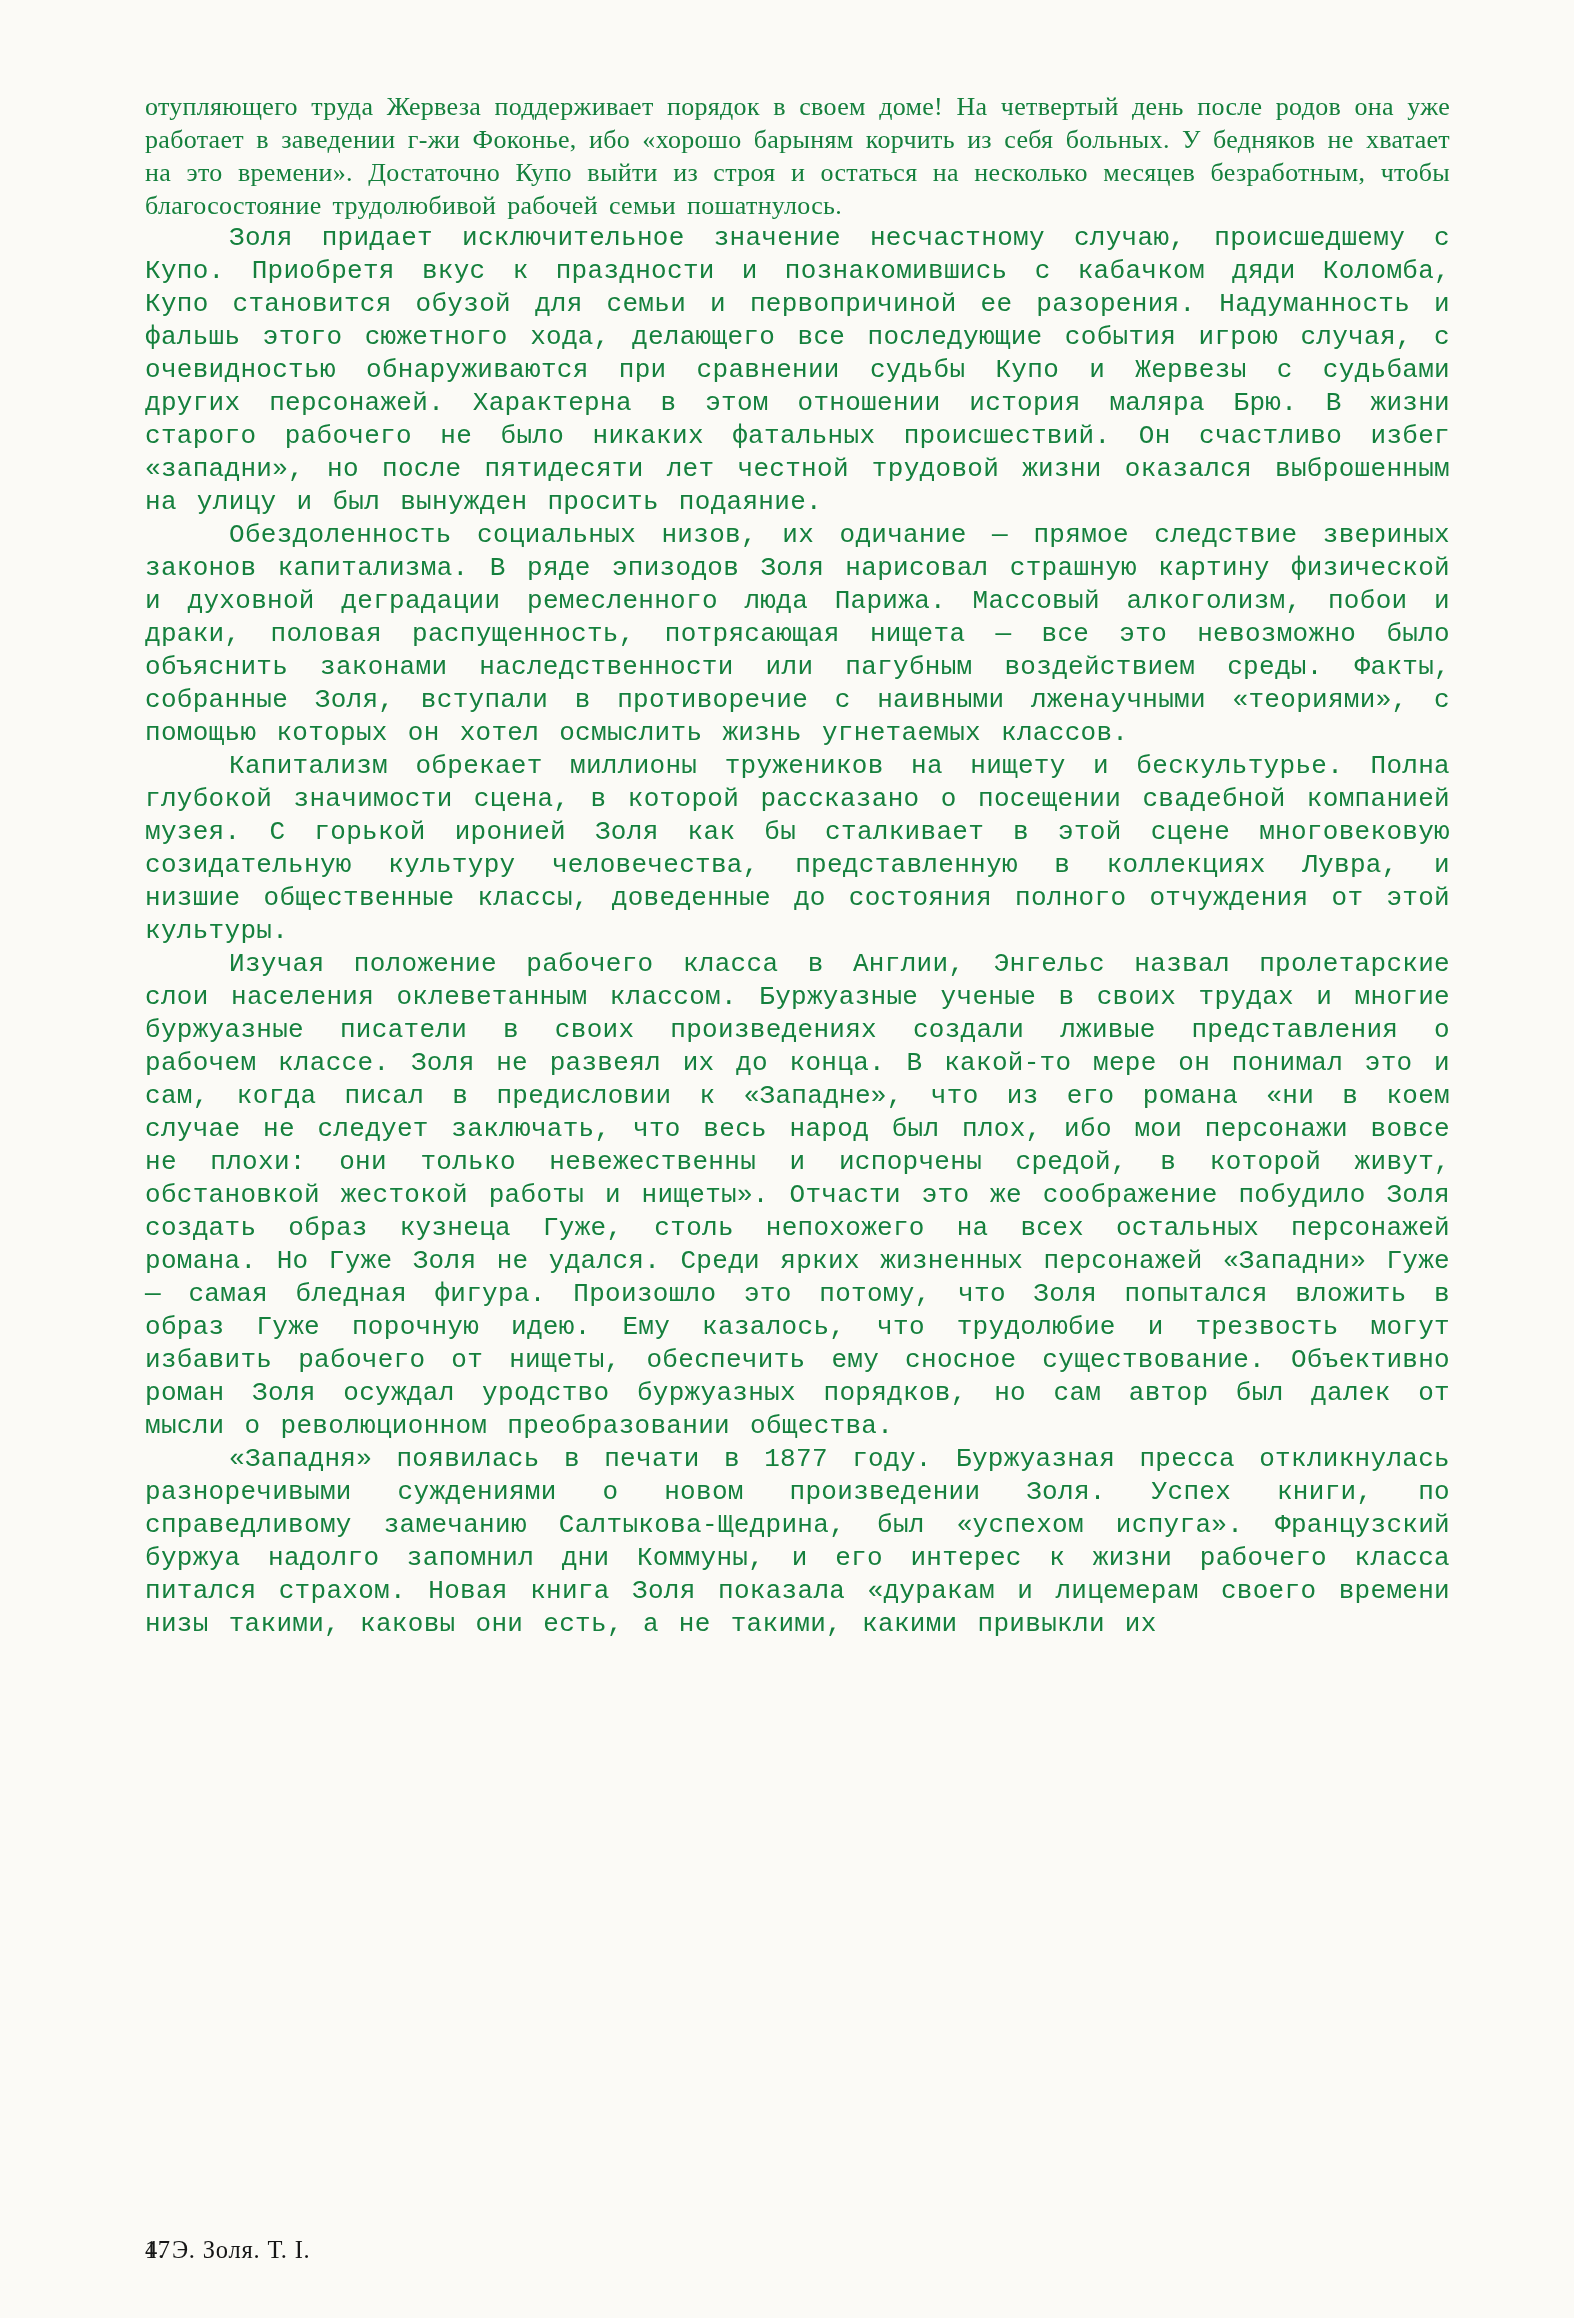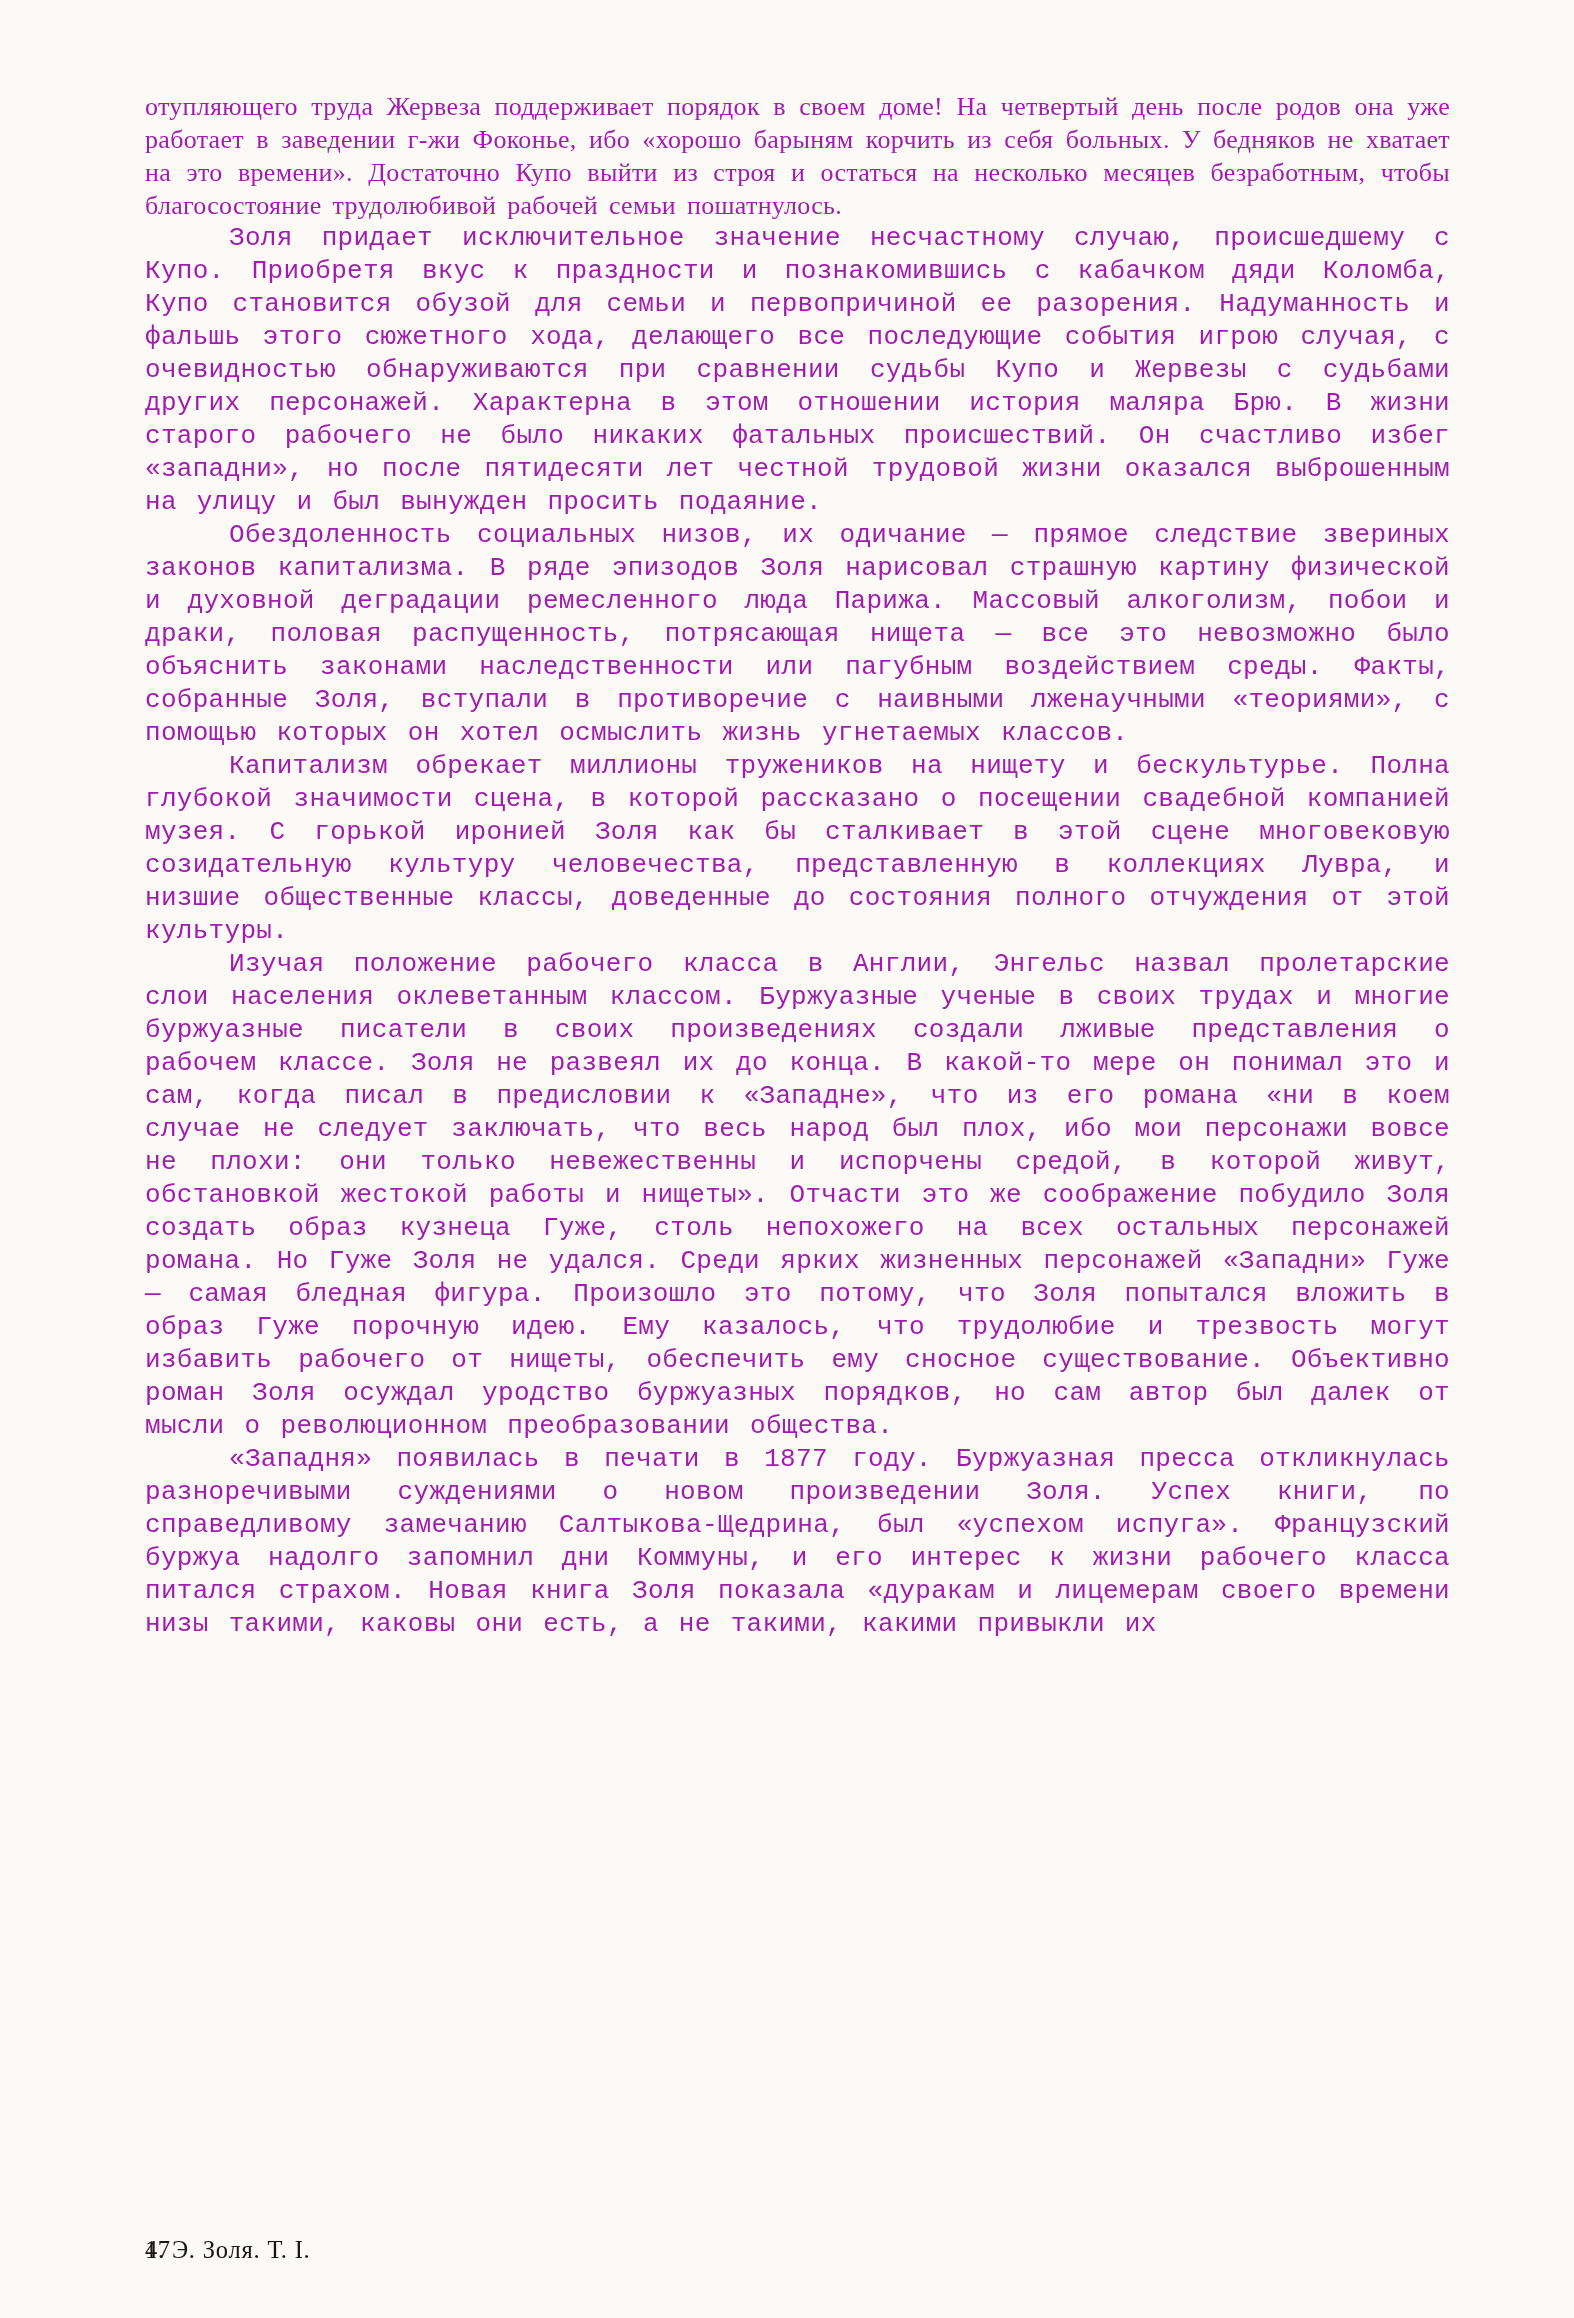--- a/index.html
+++ b/index.html
@@ -26,21 +26,21 @@
     width: 1305px;
   }
   .text-column p {
     margin: 0;
     font-size: 26px;
     line-height: 33px;
     text-align: justify;
     text-justify: inter-word;
     letter-spacing: 0.3px;
     word-spacing: 0.16em;
-    color: #a21caf;
+    color: #15803d;
   }
   .text-column p.indent {
     text-indent: 84px;
     font-family: Liberation Mono, monospace;
   }
   .page-footer {
     position: absolute;
     left: 145px;
     top: 2234px;
     width: 1305px;

